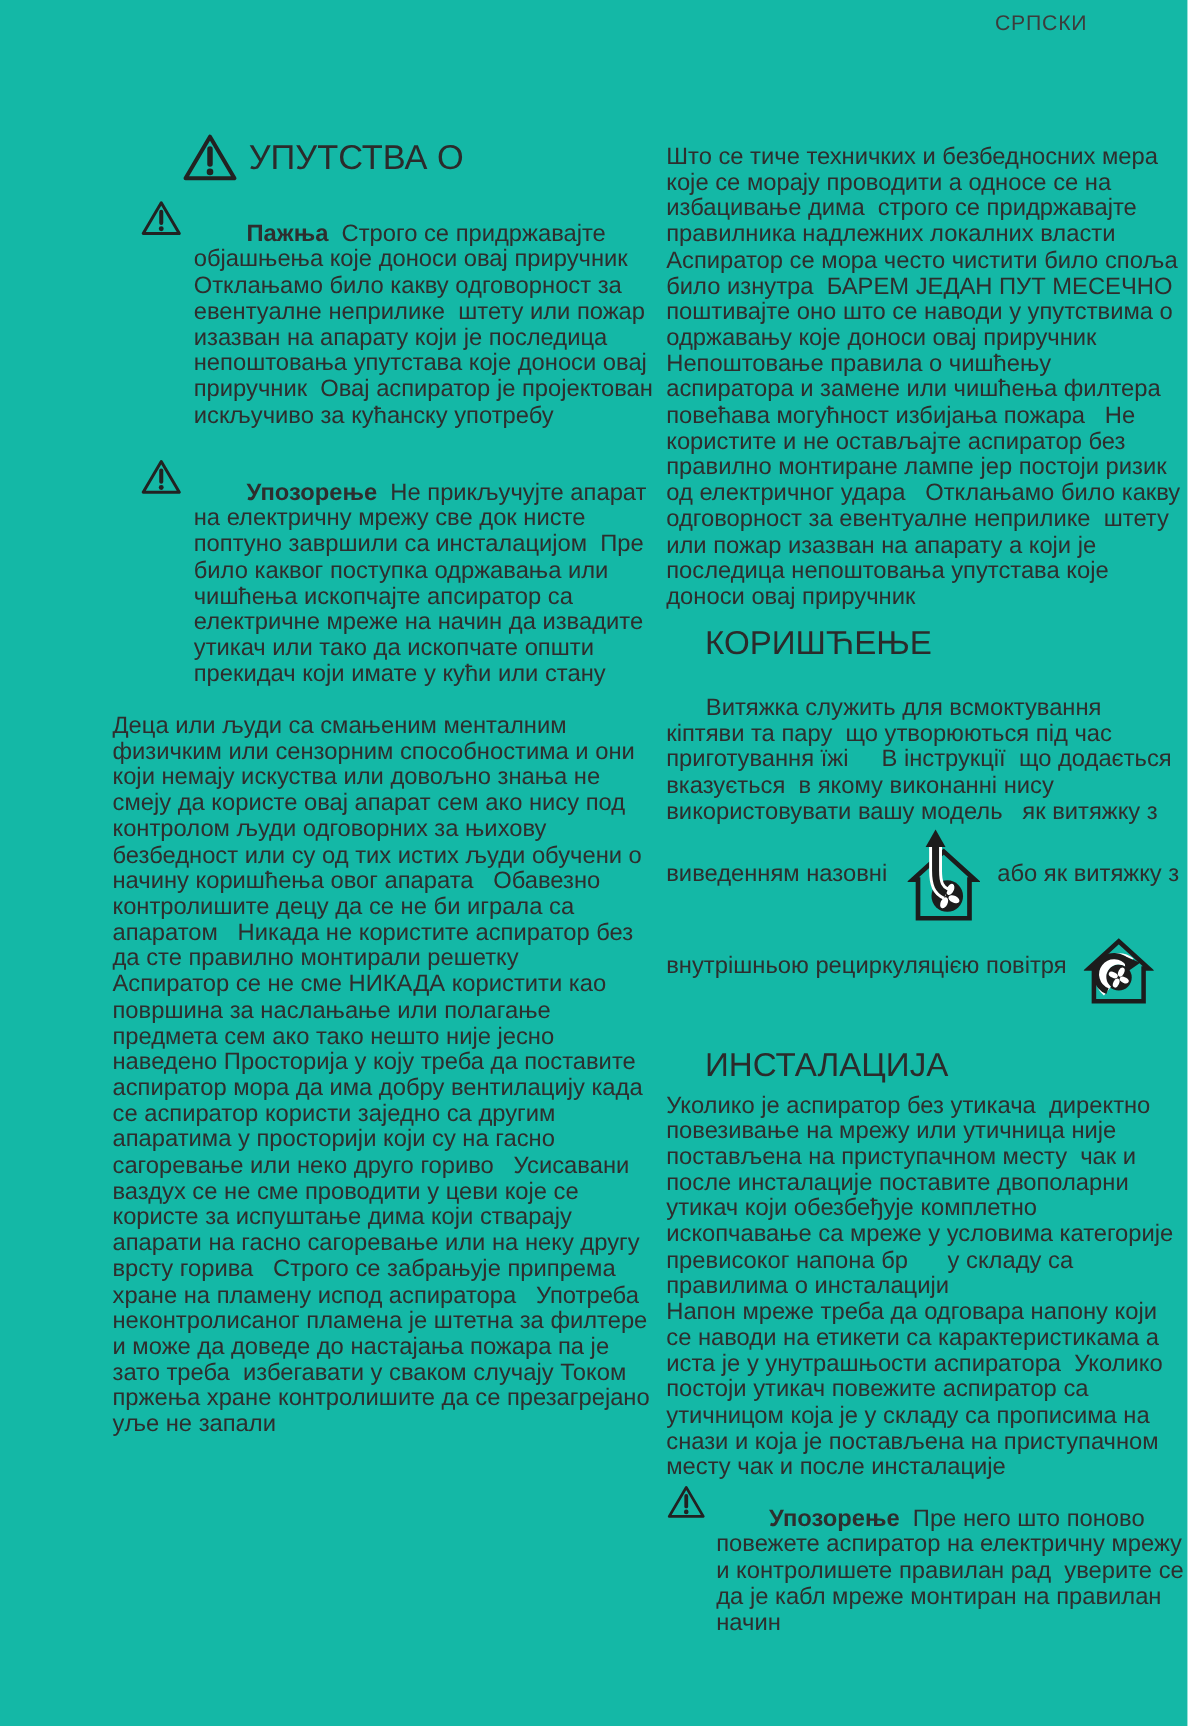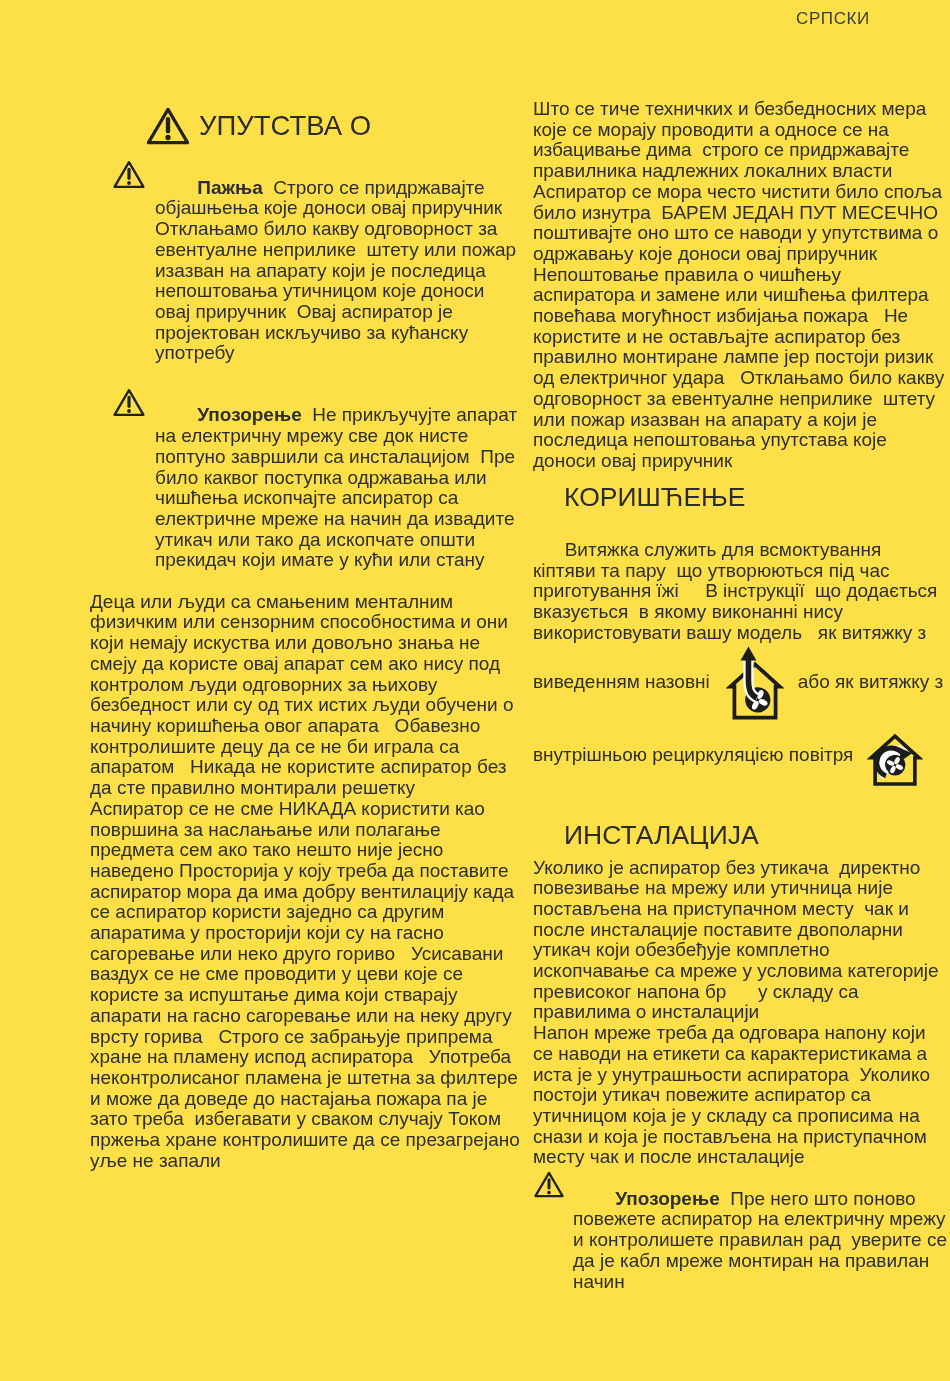--- a/index.html
+++ b/index.html
@@ -1,29 +1,29 @@
 <!DOCTYPE html>
 <html><head>
 <meta charset="utf-8">
 <style>
   html,body { margin:0; padding:0; background:#ffffff; }
   .page {
     position:relative;
     width:950px; height:1381px;
-    background:#fde047;
+    background:#14b8a6;
     font-family:"Liberation Sans", sans-serif;
     color:#2e2e2e;
     overflow:hidden;
   }
   .lang-label {
     position:absolute; top:9px; left:796px;
     font-size:17px; letter-spacing:0.6px; color:#3c3c3c;
   }
   .col-left  { position:absolute; left:90px;  top:97px; width:433px; }
-  .col-right { position:absolute; left:533px; top:99px; width:414px; }
+  .col-right { position:absolute; left:533px; top:116px; width:414px; }
 
   .doc-title { font-size:27.5px; line-height:1.2; color:#2b2b2b; margin-bottom:3px; }
   .doc-title .t1 { display:flex; align-items:center; gap:8px; padding-left:55px; height:57px;text-align:right; }
   .doc-title .t2 { padding-left:31px; height:48px; display:flex; align-items:center; }
 
   .section-heading {
     font-size:26.5px; font-weight:400; color:#2b2b2b;
     margin:10px 0 7px 0; padding-left:31px; line-height:1.15;
   }
 
@@ -81,21 +81,21 @@
       </div>
     </div>
 
     <div class="warn-para indent-warn">
       <span class="icon-cell">
         <svg class="warn-svg" width="34" height="31" viewBox="0 0 40 36">
             <use href="#tpl-warn-triangle"></use>
           </svg>
       </span>
       <span class="warn-text body-text">
-        <span class="lbl">Пажња</span><span>  Строго се придржавајте објашњења које доноси овај приручник   Отклањамо било какву одговорност за евентуалне неприлике  штету или пожар изазван на апарату који је последица непоштовања утичницом које доноси овај приручник  Овај аспиратор је пројектован искључиво за кућанску употребу</span>
+        <span class="lbl">Пажња</span><span>  Строго се придржавајте објашњења које доноси овај приручник   Отклањамо било какву одговорност за евентуалне неприлике  штету или пожар изазван на апарату који је последица непоштовања упутстава које доноси овај приручник  Овај аспиратор је пројектован искључиво за кућанску употребу</span>
       </span>
     </div>
 
     <div class="warn-para indent-warn">
       <span class="icon-cell">
         <svg class="warn-svg" width="34" height="31" viewBox="0 0 40 36">
             <use href="#tpl-warn-triangle"></use>
           </svg>
       </span>
       <span class="warn-text body-text">

